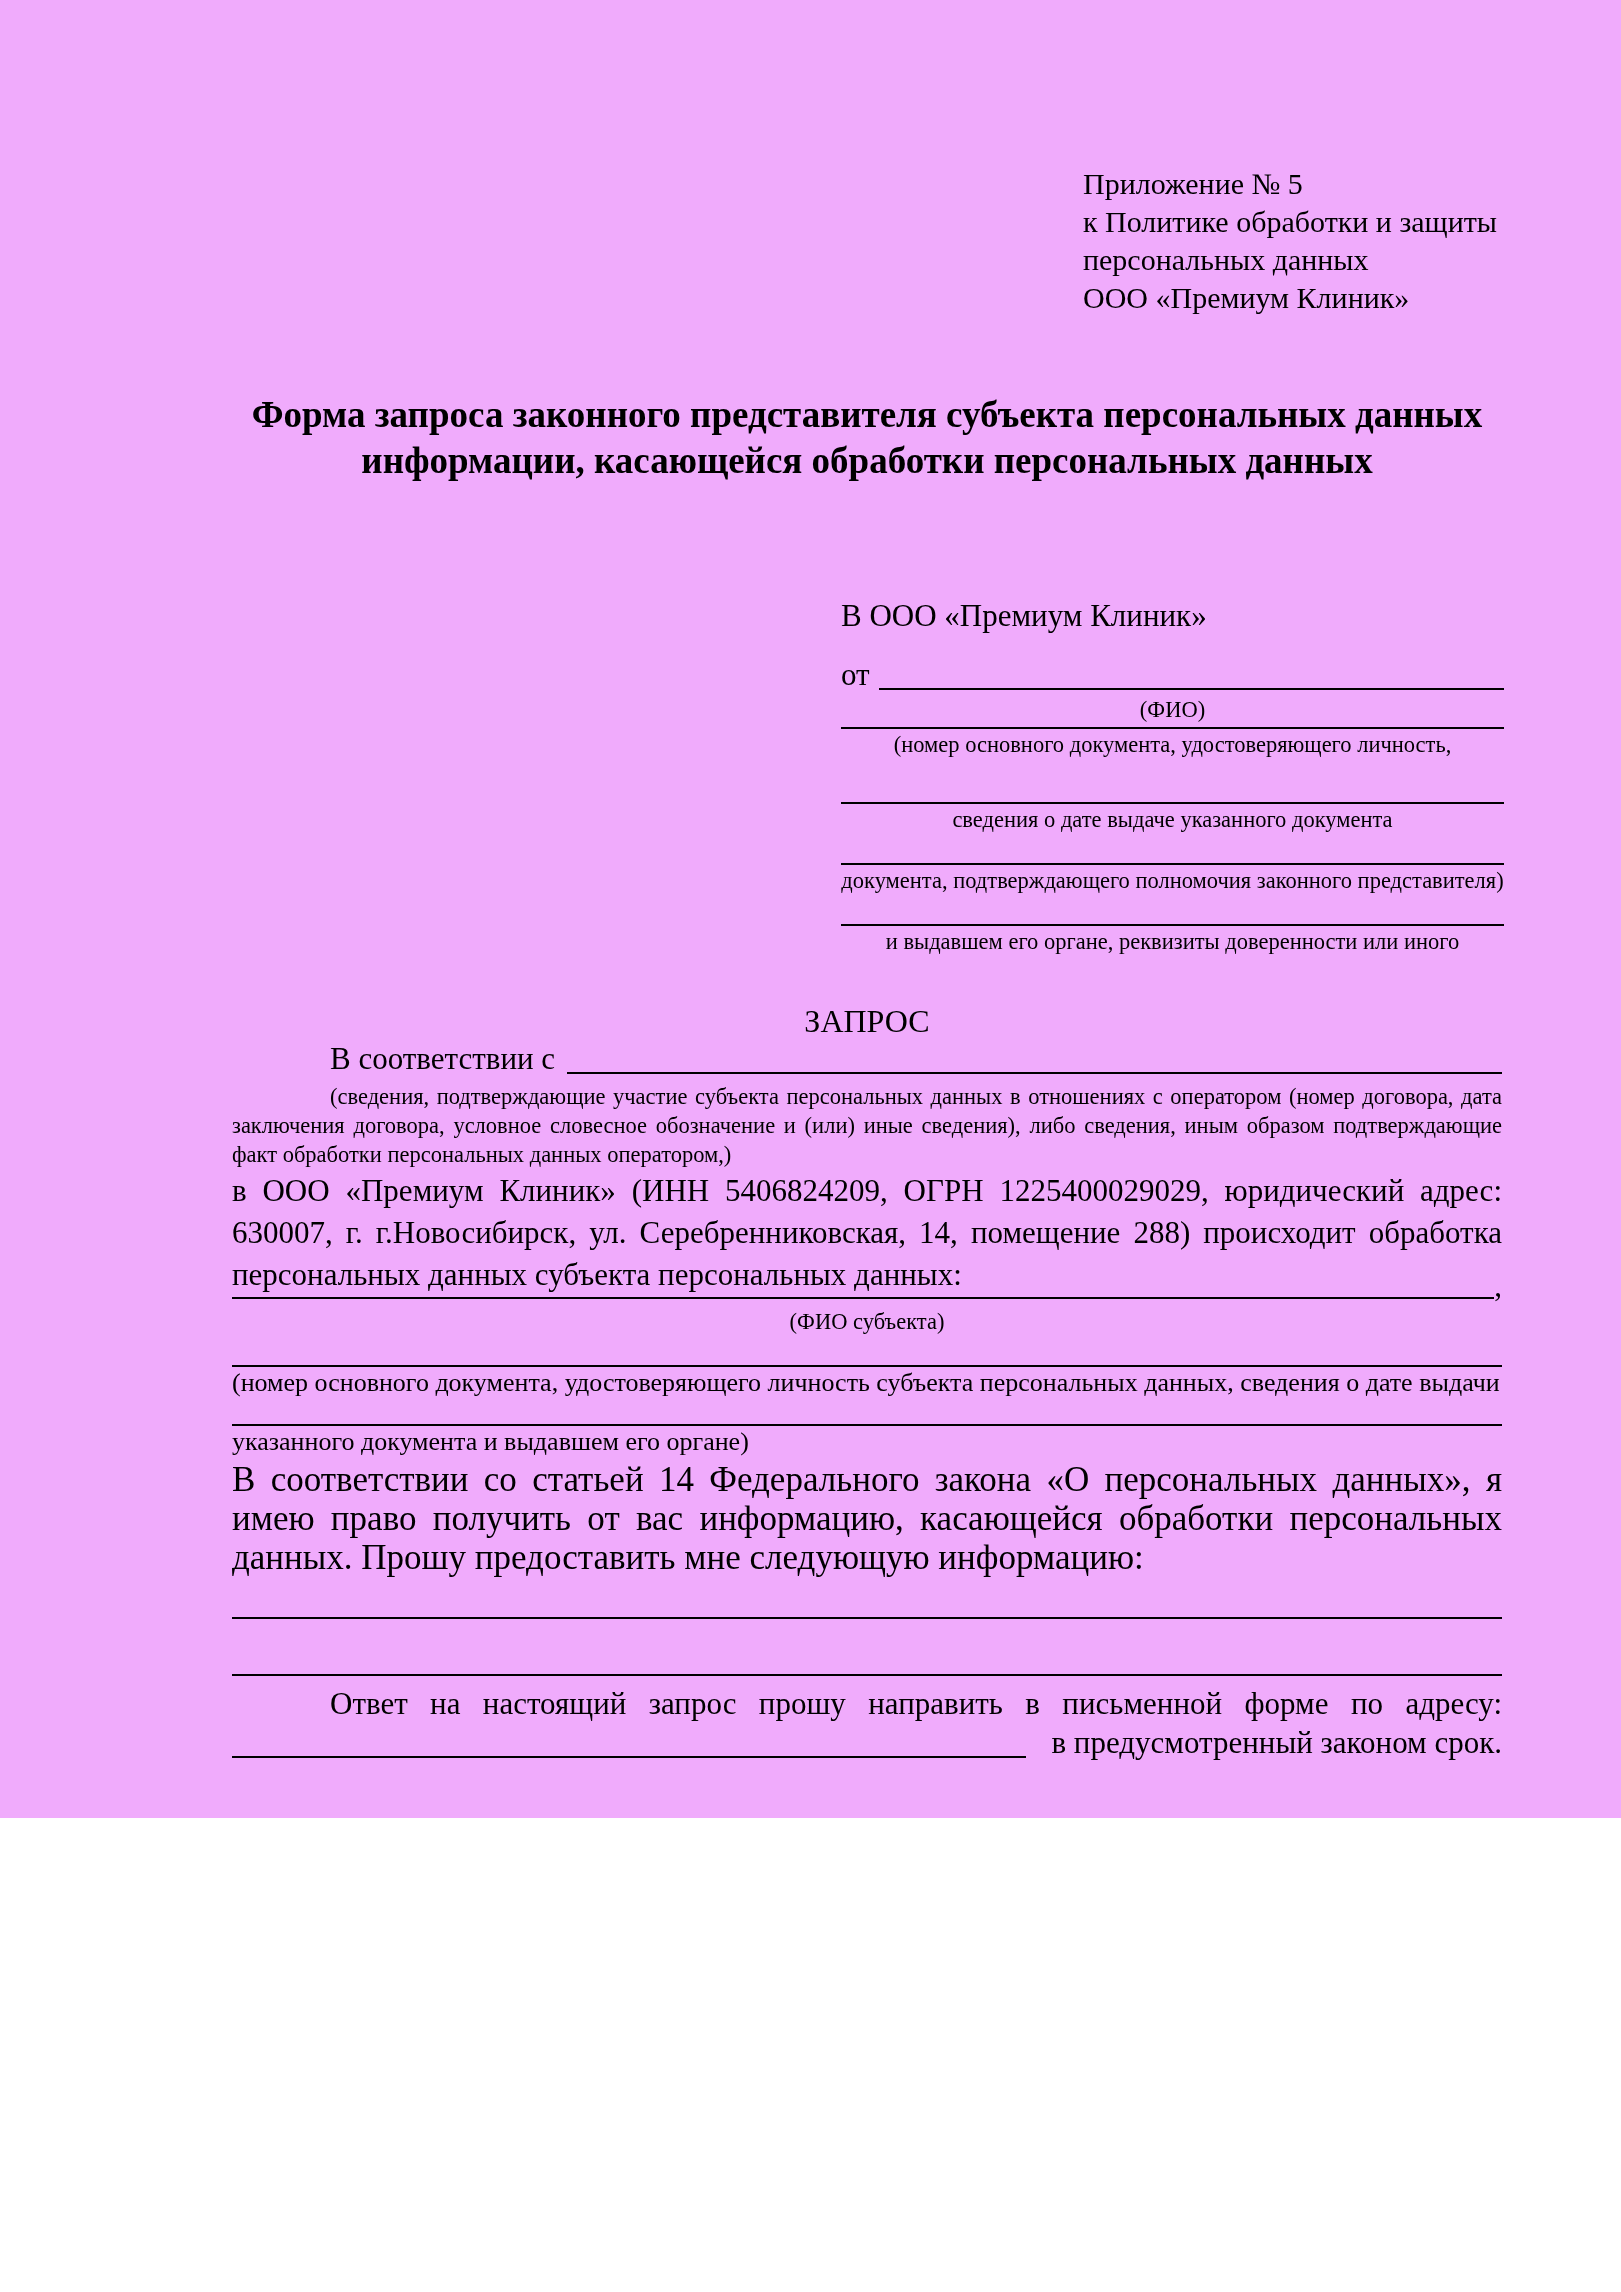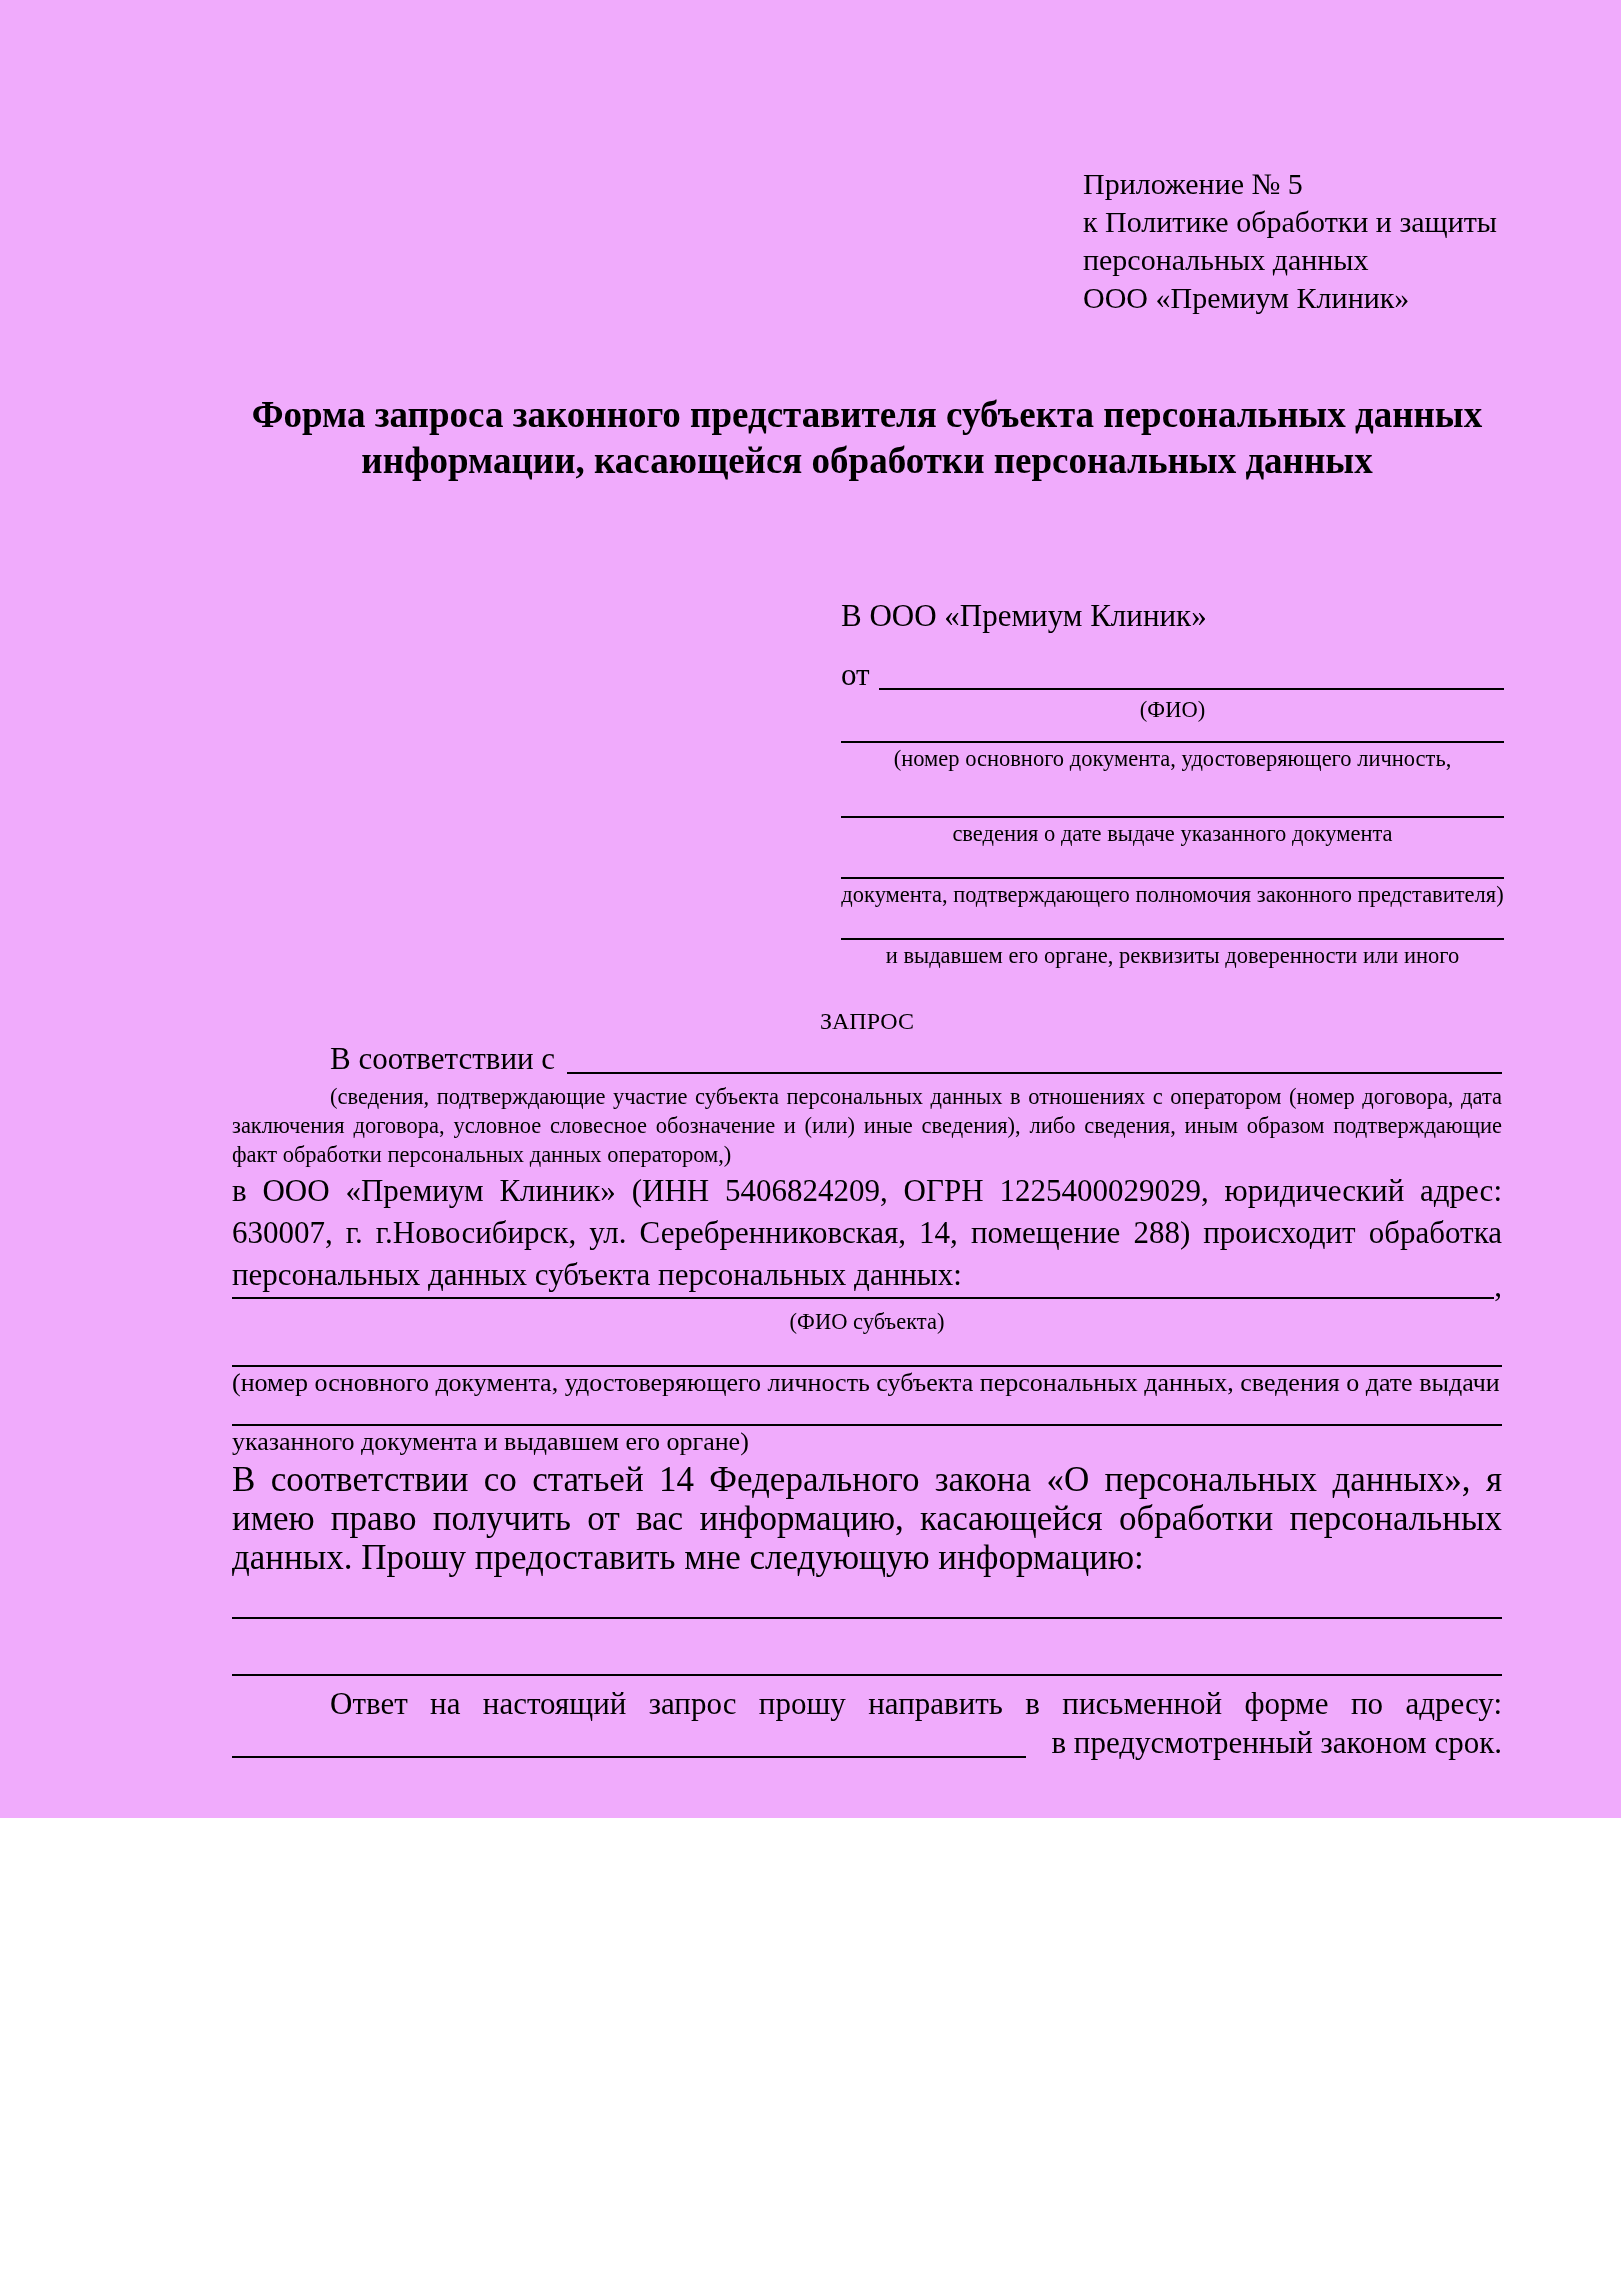--- a/index.html
+++ b/index.html
@@ -56,31 +56,31 @@
     line-height: 27.4px;
     margin-top: 2px;
   }
   .addr-rule-caption {
     border-top: 2.9px solid #000;
     text-align: center;
     font-size: 22.5px;
     line-height: 27.4px;
     padding-top: 2px;
   }
-  .m1 { margin-top: 18px; }
+  .m1 { margin-top: 4px; }
   .m2 { margin-top: 44px; }
   .m3 { margin-top: 30px; }
   .m4 { margin-top: 29px; }
   .request-heading {
     position: absolute;
     left: 232px;
     width: 1270px;
     top: 1002px;
     text-align: center;
-    font-size: 24px;
+    font-size: 32px;
     line-height: 39px;
   }
   .intro-line {
     position: absolute;
     left: 232px;
     width: 1270px;
     top: 1039px;
     display: flex;
     align-items: flex-end;
     font-size: 31px;

